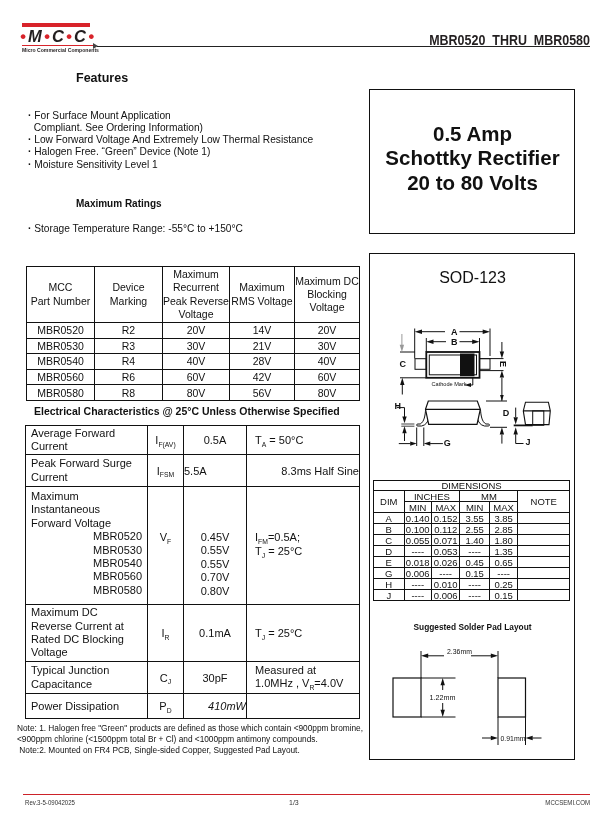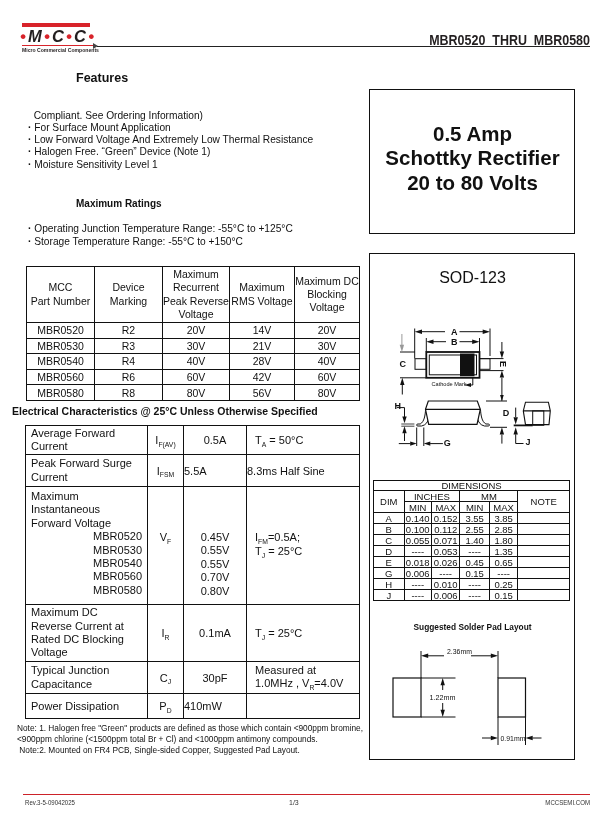--- a/index.html
+++ b/index.html
@@ -25,31 +25,30 @@
   <div class="abs" style="left:0px;top:24px;font-size:8.4px;font-weight:bold;color:#231f20;white-space:nowrap;transform:scale(0.61);transform-origin:0 0;">Micro Commercial Components</div>
 </div>
 
 <div class="abs" style="left:330px;top:31.5px;width:260px;text-align:right;font-size:14.5px;font-weight:bold;color:#231f20;transform:scaleX(0.86);transform-origin:100% 50%;">MBR0520&nbsp; THRU&nbsp; MBR0580</div>
 
 <div class="abs" style="left:97px;top:46px;width:493px;height:1.4px;background:#222;"></div>
 
 <div class="abs" style="left:28px;top:71px;font-size:12.5px;font-weight:bold;margin-left:48px;">Features</div>
 
 <div class="abs" style="left:28px;top:109.5px;font-size:10.2px;line-height:12.3px;white-space:nowrap;">
+<div><b>·</b> For Surface Mount Application</div>
 <div>&nbsp;&nbsp;Compliant. See Ordering Information)</div>
-<div><b>·</b> For Surface Mount Application</div>
 <div><b>·</b> Low Forward Voltage And Extremely Low Thermal Resistance</div>
 <div><b>·</b> Halogen Free. “Green” Device (Note 1)</div>
 <div><b>·</b> Moisture Sensitivity Level 1</div>
 </div>
 
 <div class="abs" style="left:28px;top:198px;font-size:10px;font-weight:bold;margin-left:48px;">Maximum Ratings</div>
 
 <div class="abs" style="left:28px;top:222px;font-size:10.2px;line-height:13.3px;white-space:nowrap;">
-<div><b>·</b> Operating Junction Temperature Range: -55°C to +125°C</div>
 <div><b>·</b> Storage Temperature Range: -55°C to +150°C</div>
 </div>
 
 <table class="abs" style="left:26px;top:266px;width:333px;font-size:10.5px;">
 <colgroup>
       <col style="width:68px">
       <col style="width:68px">
       <col style="width:67px">
       <col style="width:65px">
       <col style="width:65px">
@@ -93,21 +92,21 @@
 <tr style="height:15.6px;text-align:center;">
         <td>MBR0580</td>
         <td>R8</td>
         <td>80V</td>
         <td>56V</td>
         <td>80V</td>
       </tr>
 </tbody>
   </table>
 
-<div class="abs" style="left:12px;top:404.5px;font-size:10.5px;font-weight:bold;text-align:right;">Electrical Characteristics @ 25°C Unless Otherwise Specified</div>
+<div class="abs" style="left:34px;top:404.5px;font-size:10.5px;font-weight:bold;text-align:right;">Electrical Characteristics @ 25°C Unless Otherwise Specified</div>
 
 <table class="abs" style="left:25px;top:425px;width:334px;font-size:11px;">
 <colgroup>
       <col style="width:122px">
       <col style="width:36px">
       <col style="width:63px">
       <col style="width:113px">
     </colgroup>
 
 <tbody>
@@ -115,21 +114,21 @@
 <td style="padding-left:5px;line-height:13.4px;">Average Forward<br>Current</td>
 <td style="text-align:center;">I<sub>F(AV)</sub></td>
 <td style="text-align:center;">0.5A</td>
 <td style="padding-left:8px;">T<sub>A</sub> = 50°C</td>
 </tr>
 
 <tr style="height:32px;">
 <td style="padding-left:5px;line-height:13.4px;">Peak Forward Surge<br>Current</td>
 <td style="text-align:center;">I<sub>FSM</sub></td>
 <td style="">5.5A</td>
-<td style="padding-left:0;">8.3ms Half Sine</td>
+<td style="padding-left:0;text-align:right;">8.3ms Half Sine</td>
 </tr>
 
 <tr style="height:118px;">
 <td style="vertical-align:top;padding:3px 5px 0 5px;line-height:13.4px;">Maximum<br>Instantaneous<br>Forward Voltage<div style="text-align:right;">MBR0520<br>MBR0530<br>MBR0540<br>MBR0560<br>MBR0580</div></td>
 <td style="vertical-align:top;text-align:center;">
           <div style="margin-top:44px;">V<sub>F</sub></div>
         </td>
 <td style="vertical-align:top;text-align:center;line-height:13.4px;">
           <div style="margin-top:44px;">0.45V<br>0.55V<br>0.55V<br>0.70V<br>0.80V</div>
         </td>
@@ -148,21 +147,21 @@
 <tr style="height:32px;">
 <td style="padding-left:5px;line-height:13.4px;">Typical Junction<br>Capacitance</td>
 <td style="text-align:center;">C<sub>J</sub></td>
 <td style="text-align:center;">30pF</td>
 <td style="padding-left:8px;line-height:13.4px;">Measured at<br>1.0MHz , V<sub>R</sub>=4.0V</td>
 </tr>
 
 <tr style="height:25px;">
 <td style="padding-left:5px;">Power Dissipation</td>
 <td style="text-align:center;">P<sub>D</sub></td>
-<td style="text-align:left;">410mW</td>
+<td style="text-align:right;font-style:italic;">410mW</td>
 <td></td>
 </tr>
 </tbody>
   </table>
 
 <div class="abs" style="left:17px;top:722.5px;font-size:8.3px;line-height:11.4px;white-space:nowrap;">
 <div>Note: 1. Halogen free "Green" products are defined as those which contain &lt;900ppm bromine,</div>
 <div>&lt;900ppm chlorine (&lt;1500ppm total Br + Cl) and &lt;1000ppm antimony compounds.</div>
 <div>&nbsp;Note:2. Mounted on FR4 PCB, Single-sided Copper, Suggested Pad Layout.</div>
 </div>

